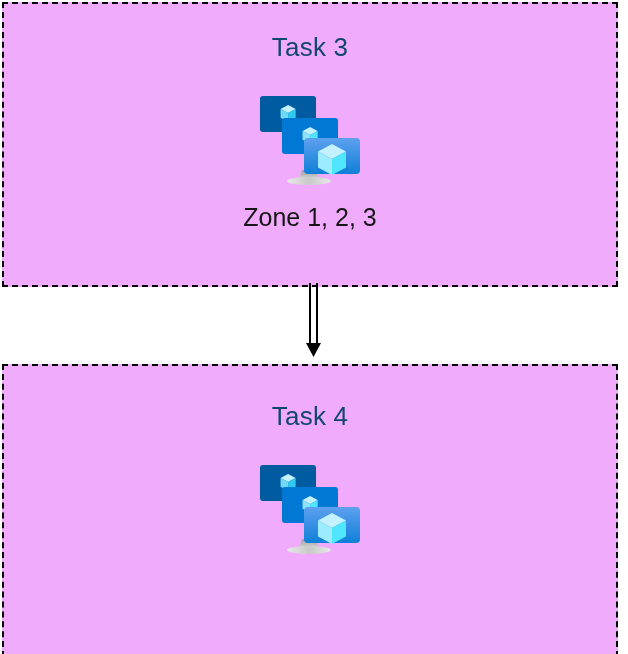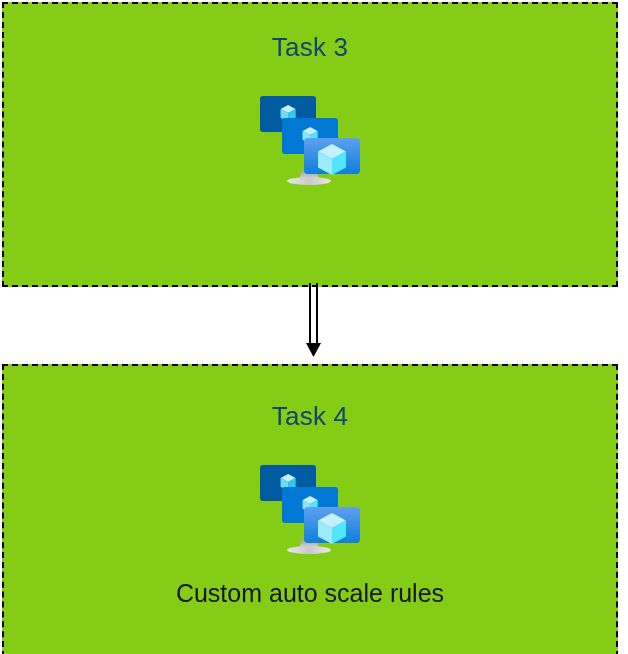--- a/index.html
+++ b/index.html
@@ -20,21 +20,21 @@
     position: absolute;
     left: 0;
     top: 0;
     width: 628px;
     height: 654px;
   }
 
   
   .task-box {
     position: absolute;
-    background: #84cc16;
+    background: #f0abfc;
     border: 2px dashed #000000;
     box-sizing: border-box;
   }
   #box-task3 {
     left: 2px;
     top: 2px;
     width: 616px;
     height: 285px;
   }
   #box-task4 {
@@ -147,20 +147,21 @@
         <rect x="46" y="46" width="56" height="36" rx="4" fill="url(#g3front)"></rect>
         <g transform="translate(59,52)">
           <polygon points="15,0 29,7.5 15,15 1,7.5" fill="#c3f1ff"></polygon>
           <polygon points="1,7.5 15,15 15,31 1,23.5" fill="#9cebff"></polygon>
           <polygon points="29,7.5 15,15 15,31 29,23.5" fill="#50e6ff"></polygon>
         </g>
       </svg>
     </div>
 
     <div class="box-caption">
+      <span class="caption-line">Zone 1, 2, 3</span>
     </div>
   </div>
 
   <div id="connector-arrow">
     <svg width="28" height="75" viewBox="0 0 28 75" xmlns="http://www.w3.org/2000/svg">
 
       <line x1="10" y1="0" x2="10" y2="62" stroke="#000000" stroke-width="2"></line>
       <line x1="17" y1="0" x2="17" y2="62" stroke="#000000" stroke-width="2"></line>
 
       <polygon points="6,60 21,60 13.5,74" fill="#000000"></polygon>
@@ -208,18 +209,15 @@
 
         <rect x="46" y="46" width="56" height="36" rx="4" fill="url(#g4front)"></rect>
         <g transform="translate(59,52)">
           <polygon points="15,0 29,7.5 15,15 1,7.5" fill="#c3f1ff"></polygon>
           <polygon points="1,7.5 15,15 15,31 1,23.5" fill="#9cebff"></polygon>
           <polygon points="29,7.5 15,15 15,31 29,23.5" fill="#50e6ff"></polygon>
         </g>
       </svg>
     </div>
 
-    <div class="box-caption">
-      <span class="caption-line">Custom auto scale rules</span>
-    </div>
   </div>
 
 </div>
 
 </body></html>

